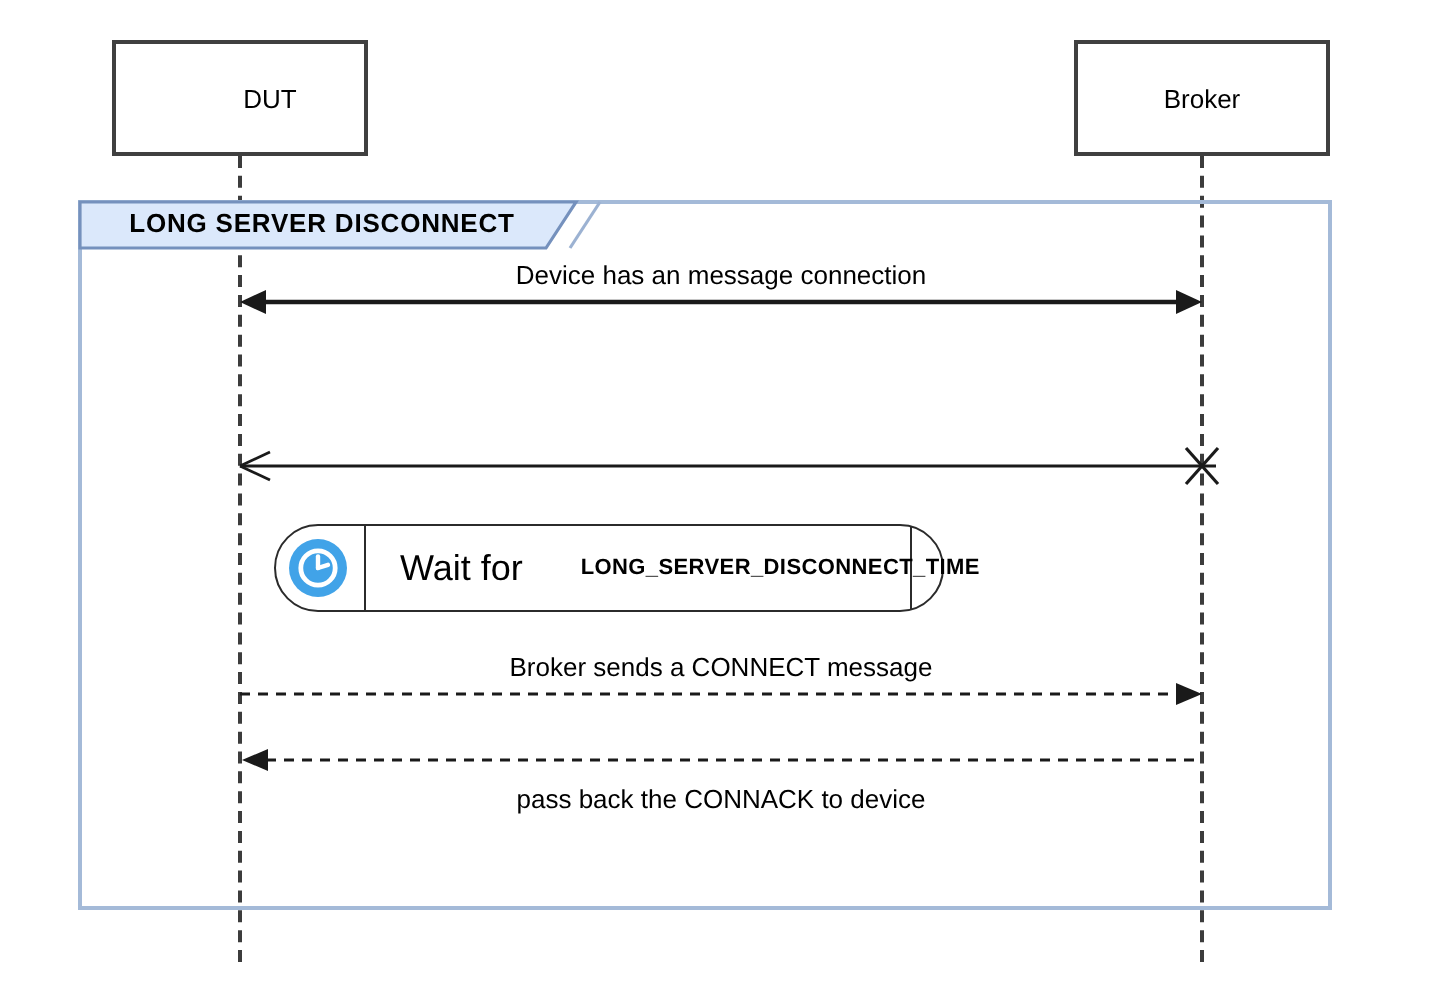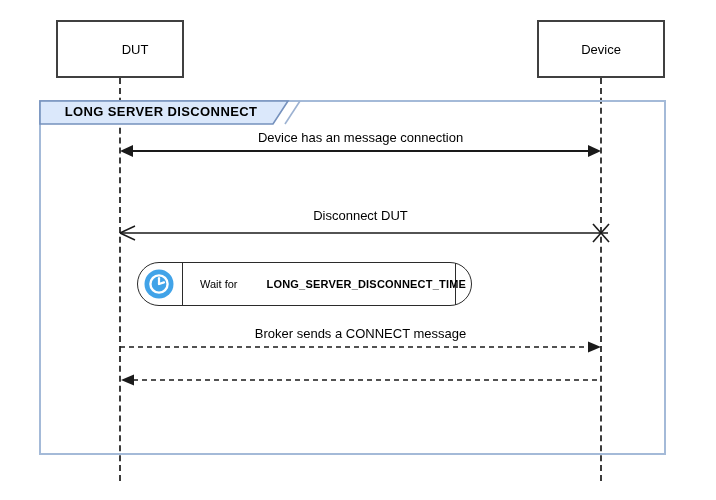--- a/index.html
+++ b/index.html
@@ -132,54 +132,53 @@
   }
   .delay-text {
     position: absolute;
     left: 62px;
     top: 0;
     height: 100%;
     display: flex;
     align-items: center;
     white-space: nowrap;
   }
-  .delay-prefix   { font-size: 11px; margin-right: 5px; }
+  .delay-prefix   { font-size: 18px; margin-right: 5px; }
   .delay-constant { font-size: 11px; font-weight: bold; letter-spacing: 0.2px; margin-left: 24px; }
 </style>
 </head>
 <body>
 
 <div class="canvas">
 
   <div class="actor actor-dut">
     <span>DUT</span>
   </div>
   <div class="actor actor-broker">
-    <span>Device</span>
+    <span>Broker</span>
   </div>
 
   <div class="lifeline lifeline-dut"></div>
   <div class="lifeline lifeline-broker"></div>
 
   <div class="frame">
     <svg class="frame-label-shape" width="266" height="26">
       <polygon points="1,1 249,1 234,24 1,24" fill="#dbe8fb" stroke="#7591bd" stroke-width="1.6"></polygon>
       <line x1="261" y1="1" x2="246" y2="24" stroke="#9cb2d2" stroke-width="1.6"></line>
     </svg>
     <div class="frame-title">LONG SERVER DISCONNECT</div>
   </div>
 
   <div class="msg-label msg1-label">Device has an message connection</div>
   <svg class="arrow-svg msg1-arrow" width="498" height="22">
     <line x1="16" y1="11" x2="481" y2="11" stroke="#1a1a1a" stroke-width="2.2"></line>
     <polygon points="8,11 21,5 21,17" fill="#1a1a1a"></polygon>
     <polygon points="489,11 476,5 476,17" fill="#1a1a1a"></polygon>
   </svg>
 
-  <div class="msg-label msg2-label">Disconnect DUT</div>
   <svg class="arrow-svg msg2-arrow" width="508" height="26">
     <line x1="12" y1="13" x2="500" y2="13" stroke="#1a1a1a" stroke-width="1.4"></line>
     <line x1="12" y1="13" x2="27" y2="6" stroke="#1a1a1a" stroke-width="1.4"></line>
     <line x1="12" y1="13" x2="27" y2="20" stroke="#1a1a1a" stroke-width="1.4"></line>
     <g>
       <line x1="485" y1="4" x2="501" y2="22" stroke="#1a1a1a" stroke-width="1.6"></line>
       <line x1="485" y1="22" x2="501" y2="4" stroke="#1a1a1a" stroke-width="1.6"></line>
     </g>
   </svg>
 
@@ -201,14 +200,15 @@
   <div class="msg-label msg3-label">Broker sends a CONNECT message</div>
   <svg class="arrow-svg msg3-arrow" width="498" height="22">
     <line x1="8" y1="11" x2="477" y2="11" stroke="#1a1a1a" stroke-width="1.6" stroke-dasharray="5,4"></line>
     <polygon points="489,11 476,5.5 476,16.5" fill="#1a1a1a"></polygon>
   </svg>
 
   <svg class="arrow-svg msg4-arrow" width="498" height="22">
     <line x1="21" y1="11" x2="489" y2="11" stroke="#1a1a1a" stroke-width="1.6" stroke-dasharray="5,4"></line>
     <polygon points="9,11 22,5.5 22,16.5" fill="#1a1a1a"></polygon>
   </svg>
+  <div class="msg-label msg4-label">pass back the CONNACK to device</div>
 
 </div>
 
 </body></html>

